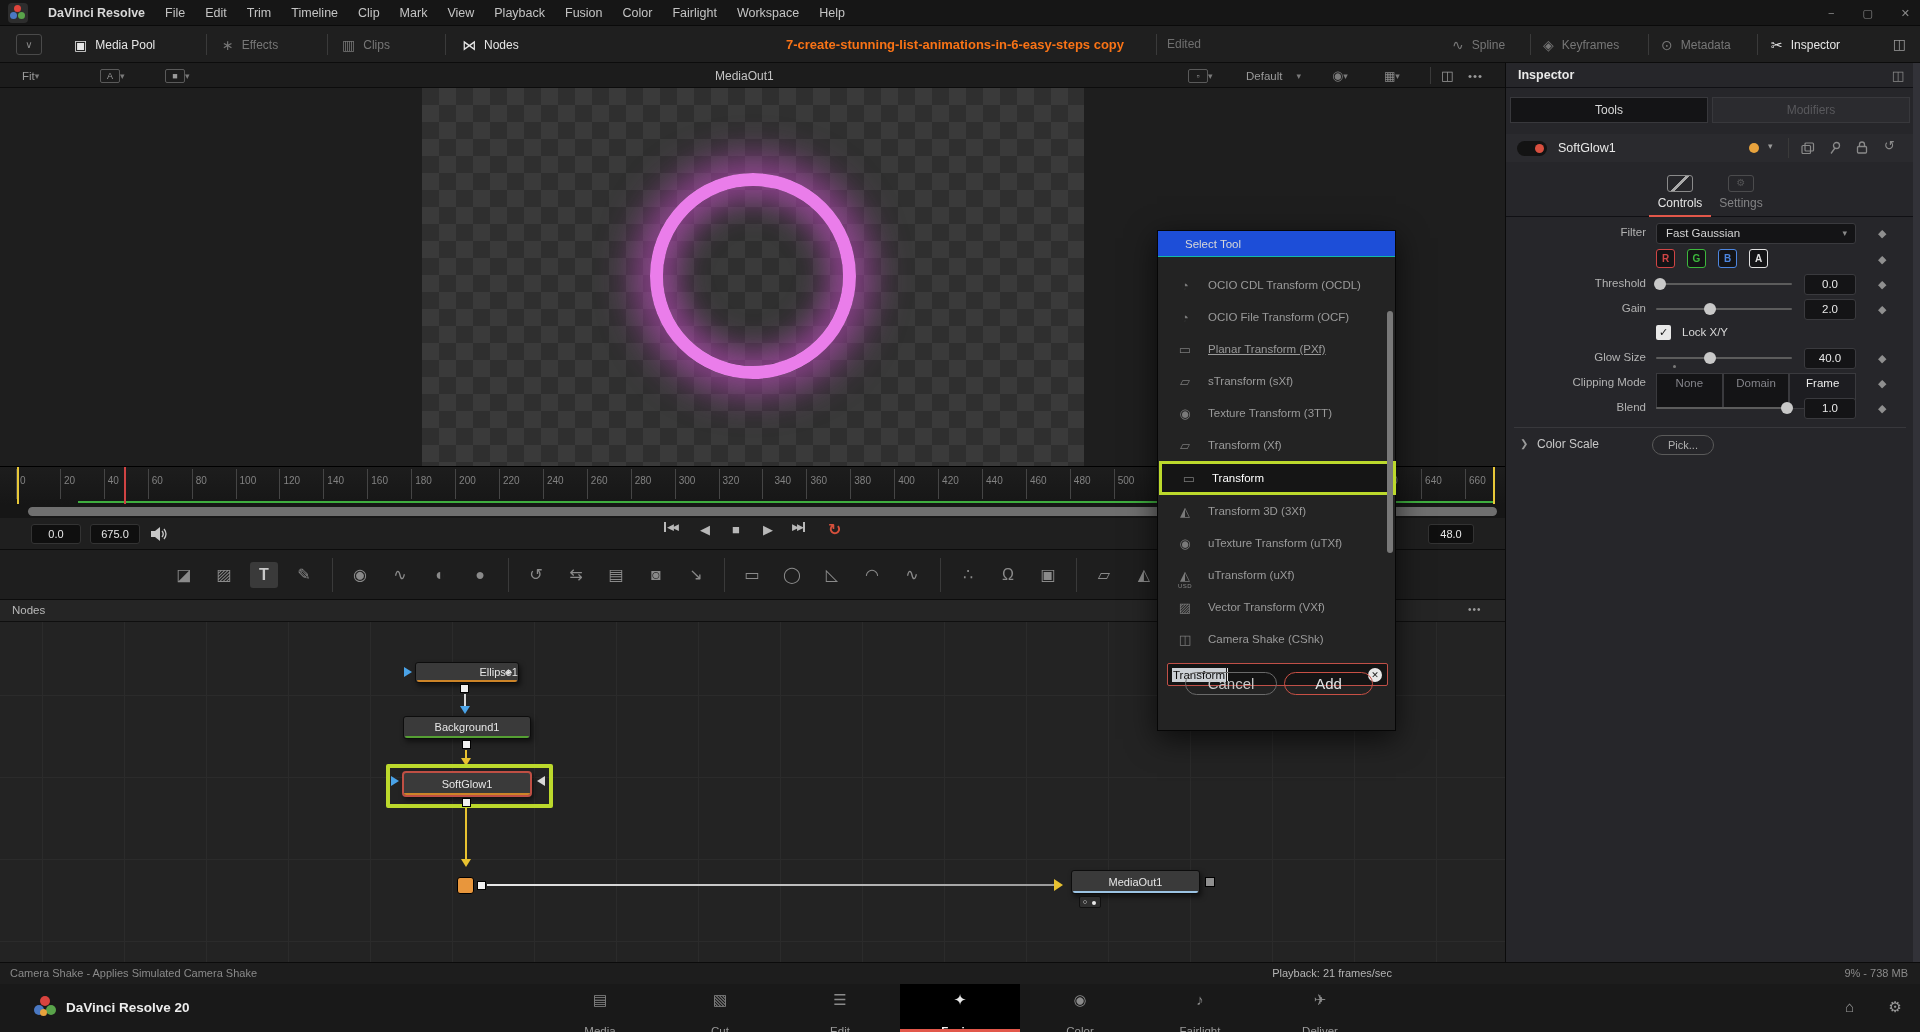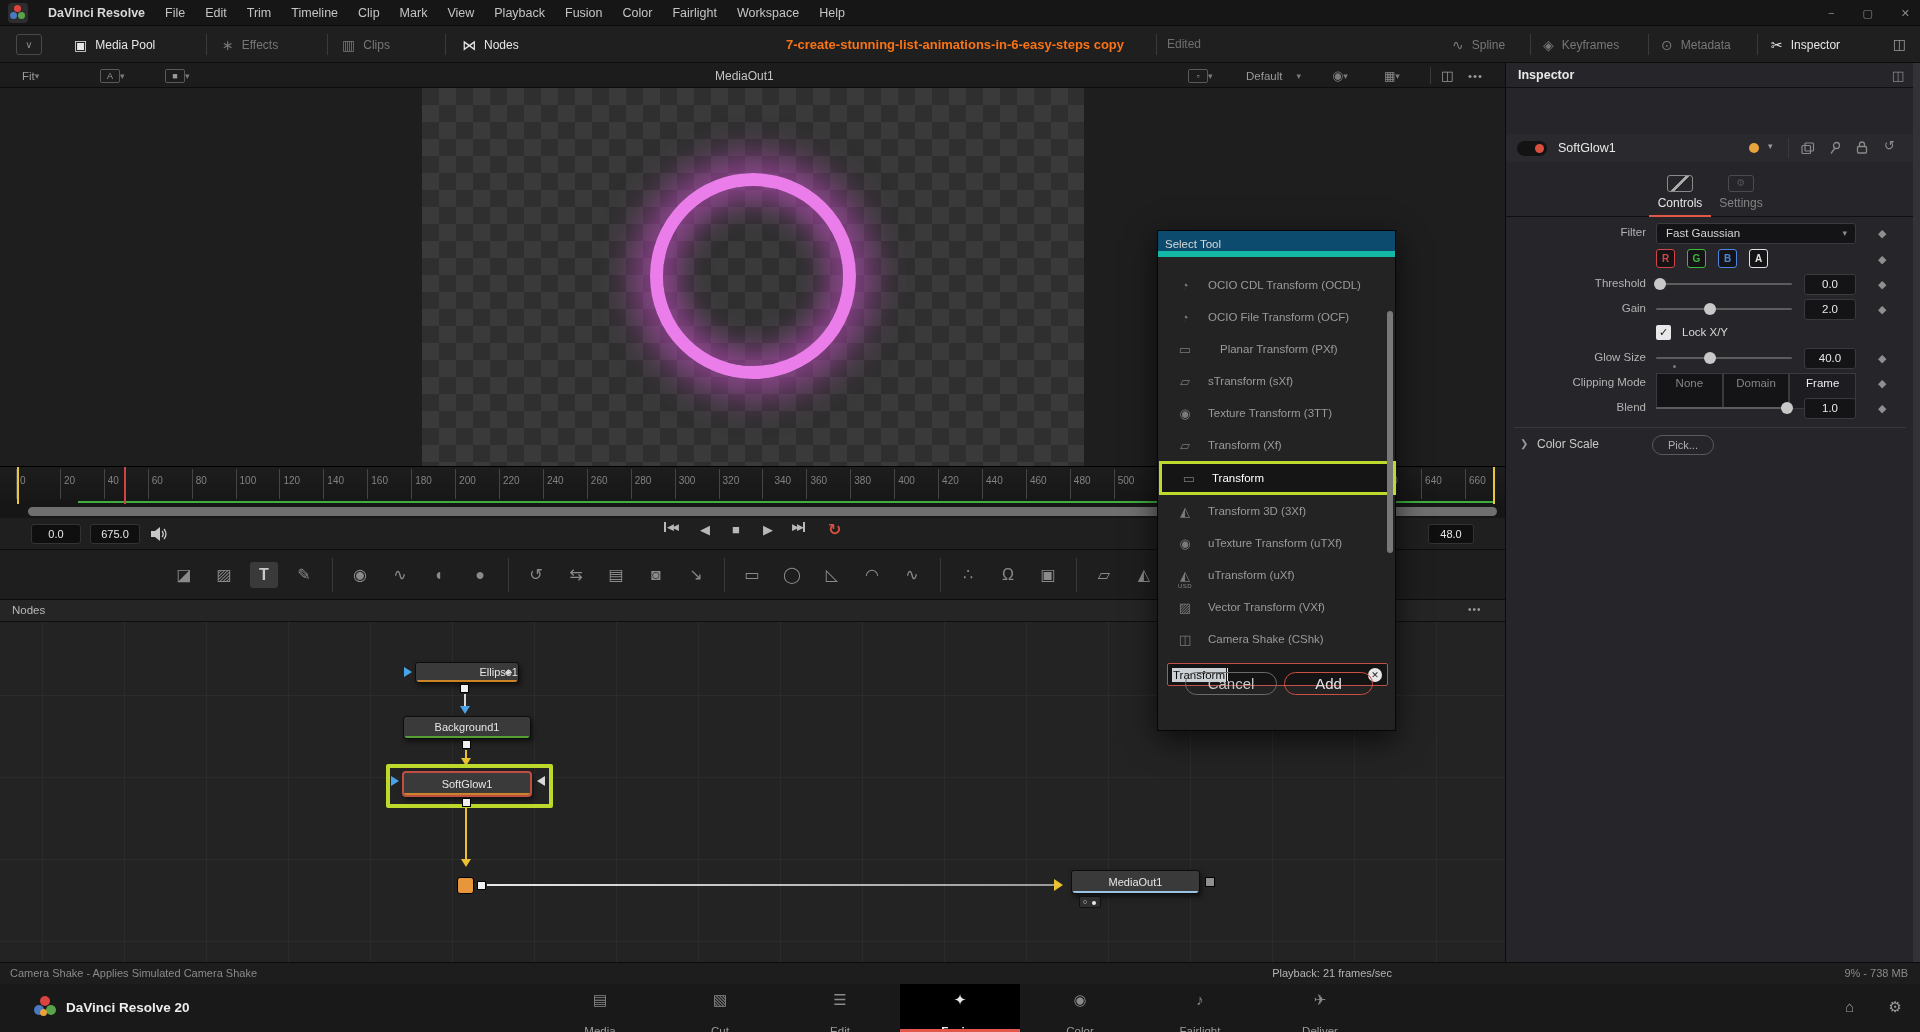--- a/index.html
+++ b/index.html
@@ -63,21 +63,21 @@
     background-image:linear-gradient(#2b2b2b 1px, transparent 1px),linear-gradient(90deg,#2b2b2b 1px,transparent 1px);
     background-size:82px 82px; background-position:42px 73px; }
   .node { position:absolute; background:#3a3a3a; border:1px solid #0d0d0d; border-radius:3px; color:#e6e6e6; font-size:11px; text-align:center; box-shadow:2px 3px 5px rgba(0,0,0,.5); }
   .node .cbar { position:absolute; left:1px; right:1px; bottom:0; height:2px; border-radius:0 0 2px 2px; }
   .csq { position:absolute; width:9px; height:9px; background:#f0f0f0; border:1px solid #000; }
   .tri { position:absolute; width:0; height:0; }
   .hl-box { position:absolute; left:386px; top:142px; width:167px; height:44px; border:4px solid #bcd92c; border-radius:2px; }
 
   
   .dialog { position:absolute; left:1157px; top:230px; width:239px; height:501px; background:#232323; border:1px solid #060606; box-shadow:0 8px 28px rgba(0,0,0,.65); z-index:50; }
-  .dialog-title { height:26px; background:#0c4a6e; border-bottom:6px solid #14b8a6; color:#d8d8d8; font-size:11.5px; line-height:26px; padding-left:7px; }
+  .dialog-title { height:26px; background:#1d4ed8; border-bottom:1px solid #14b8a6; color:#d8d8d8; font-size:11.5px; line-height:26px; padding-left:27px; }
   .ditems { position:absolute; left:0; top:38px; width:239px; }
   .ditem { height:32px; display:flex; align-items:center; color:#9a9a9a; font-size:11.5px; }
   .ditem .ic { width:26px; margin-left:14px; text-align:center; color:#7a7a7a; font-size:13px; position:relative; }
   .ditem .ic em { position:absolute; left:0; right:0; bottom:-6px; font-size:6px; font-style:normal; color:#8a8a8a; letter-spacing:.5px; }
   .ditem.sel { border:3px solid #bcd92c; background:#151515; color:#fff; height:34px; margin:0 1px; }
   .dsearch { position:absolute; left:9px; top:432px; width:221px; height:23px; background:#141414; border:1.5px solid #c05048; border-radius:2px; display:flex; align-items:center; padding-left:4px; }
   .dsearch .seltext { background:#ccd1d6; color:#0d0d0d; font-size:11.5px; padding:1px 1px; }
   .dsearch .caret { display:inline-block; width:1px; height:13px; background:#e8e8e8; margin-left:1px; }
   .dsearch .clear { position:absolute; right:5px; top:4px; width:14px; height:14px; border-radius:50%; background:#e8e8e8; color:#1a1a1a; font-size:9px; font-weight:bold; text-align:center; line-height:14px; }
   .dbtn { position:absolute; top:441px; height:23px; border-radius:12px; font-size:15px; color:#c8c8c8; text-align:center; line-height:21px; background:transparent; }
@@ -451,21 +451,21 @@
         <div class="ditem">
           <span class="ic">◔</span>
           <span style="margin-left: 10px;">OCIO CDL Transform (OCDL)</span>
         </div>
         <div class="ditem">
           <span class="ic">◔</span>
           <span style="margin-left: 10px;">OCIO File Transform (OCF)</span>
         </div>
         <div class="ditem">
           <span class="ic">▭</span>
-          <span style="margin-left: 22px;">Planar Transform (PXf)</span>
+          <span style="margin-left: 10px; text-decoration: underline;">Planar Transform (PXf)</span>
         </div>
         <div class="ditem">
           <span class="ic">▱</span>
           <span style="margin-left: 10px;">sTransform (sXf)</span>
         </div>
         <div class="ditem">
           <span class="ic">◉</span>
           <span style="margin-left: 10px;">Texture Transform (3TT)</span>
         </div>
         <div class="ditem">
@@ -504,20 +504,24 @@
       <span class="clear">✕</span>
     </div>
     <div class="dbtn" style="left:27px;width:92px;border:1px solid #6a6a6a">Cancel</div>
     <div class="dbtn" style="left:126px;width:89px;border:1px solid #c85045;color:#e4e4e4">Add</div>
   </div>
 
   <div class="inspector">
     <div class="insp-header">
       <span class="t">Inspector</span>
       <span style="position:absolute;right:16px;top:5px;color:#8a8a8a;font-size:13px">◫</span>
+    </div>
+    <div class="itabs">
+      <div class="itab on">Tools</div>
+      <div class="itab off">Modifiers</div>
     </div>
     <div class="nodehead">
       <div class="togglepill">
           <i></i>
         </div>
       <span style="margin-left:11px;font-size:12.5px;color:#e8e8e8">SoftGlow1</span>
       <i style="position:absolute;left:243px;top:9px;width:10px;height:10px;border-radius:50%;background:#e8a33d"></i>
       <span style="position:absolute;left:262px;top:7px;font-size:9px;color:#9a9a9a">▾</span>
       <div class="vsep" style="left:282px;top:4px;height:20px"></div>
       <svg class="svgic" style="position:absolute;left:295px;top:8px" width="14" height="13" viewBox="0 0 14 13">

